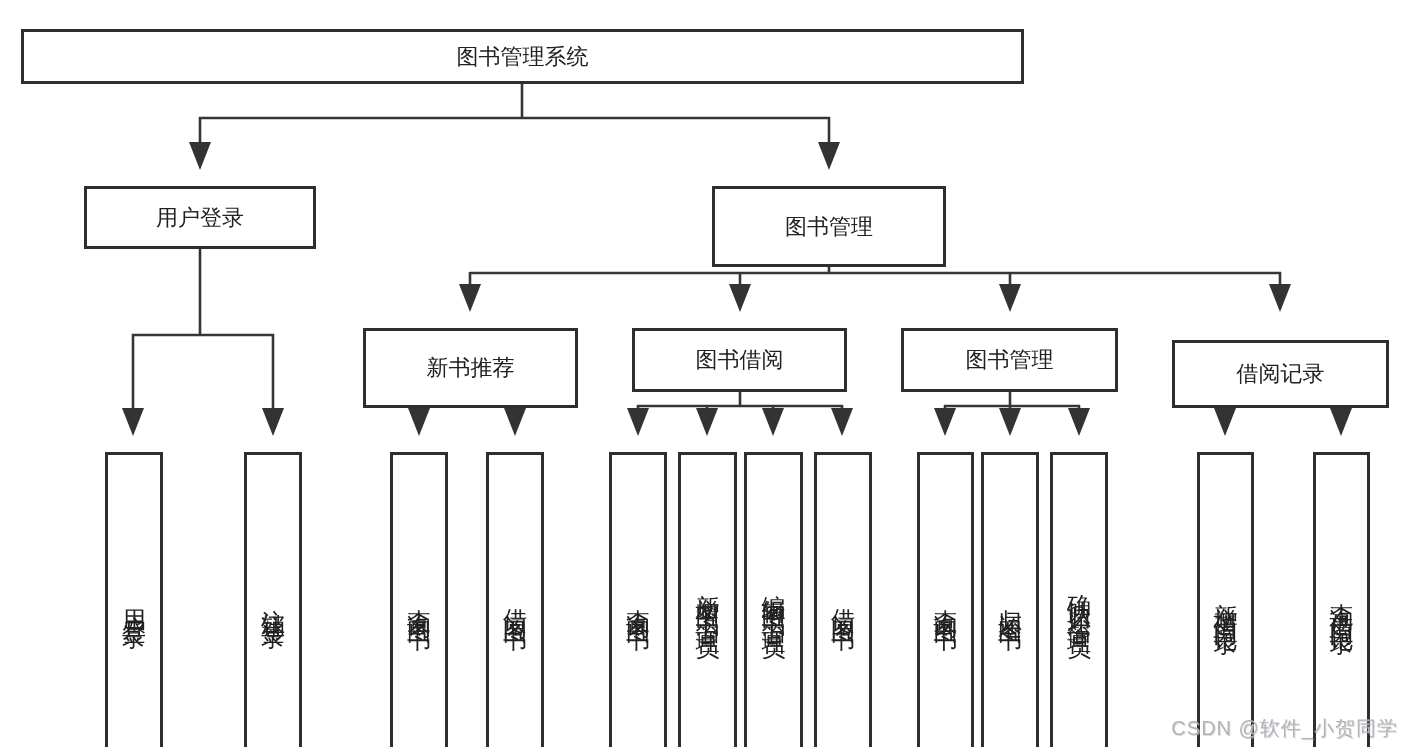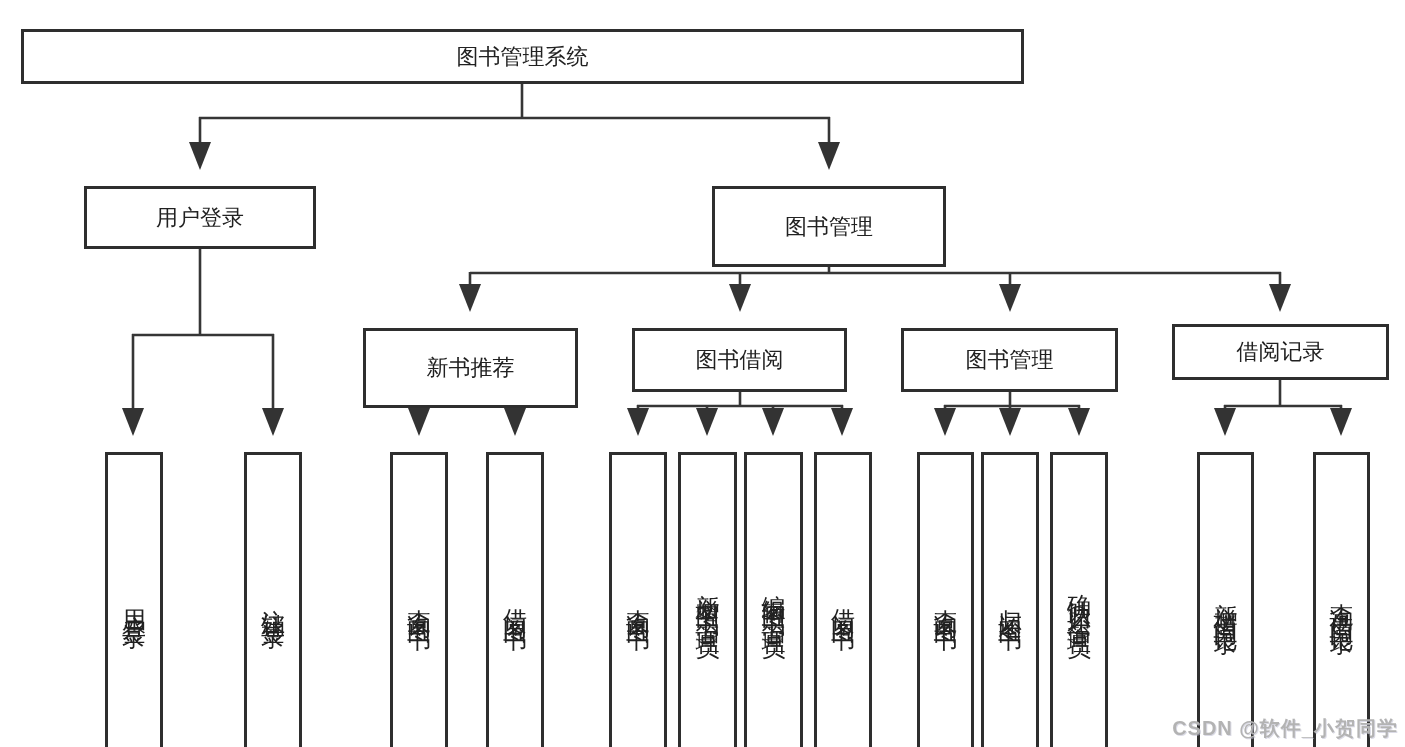--- a/index.html
+++ b/index.html
@@ -42,21 +42,20 @@
   }
   .watermark {
     position: absolute;
     right: 7px;
     bottom: 5px;
     font-size: 20px;
     letter-spacing: 1px;
     color: #b3b3b3;
     text-shadow: 1px 1px 0 rgba(190,190,210,0.55);
     z-index: 5;
-    font-weight: bold;
   }
 </style>
 </head>
 <body>
 
 <div class="canvas">
 
   <svg class="wires" viewBox="0 0 1405 747" xmlns="http://www.w3.org/2000/svg">
     <g>
 
@@ -124,21 +123,21 @@
   </svg>
 
   <div class="box root">图书管理系统</div>
 
   <div class="box lvl" style="left:84px;top:170px;width:232px;height:63px">用户登录</div>
   <div class="box lvl" style="left:712px;top:170px;width:234px;height:81px">图书管理</div>
 
   <div class="box lvl" style="left:363px;top:312px;width:215px;height:80px">新书推荐</div>
   <div class="box lvl" style="left:632px;top:312px;width:215px;height:64px">图书借阅</div>
   <div class="box lvl" style="left:901px;top:312px;width:217px;height:64px">图书管理</div>
-  <div class="box lvl" style="left:1172px;top:308px;width:217px;height:56px">借阅记录</div>
+  <div class="box lvl" style="left:1172px;top:324px;width:217px;height:68px">借阅记录</div>
 
   <div class="box leaf" style="left:105px">
     <span class="v">用户登录</span>
   </div>
   <div class="box leaf" style="left:244px">
     <span class="v">注销登录</span>
   </div>
 
   <div class="box leaf" style="left:390px">
     <span class="v">查询图书</span>

